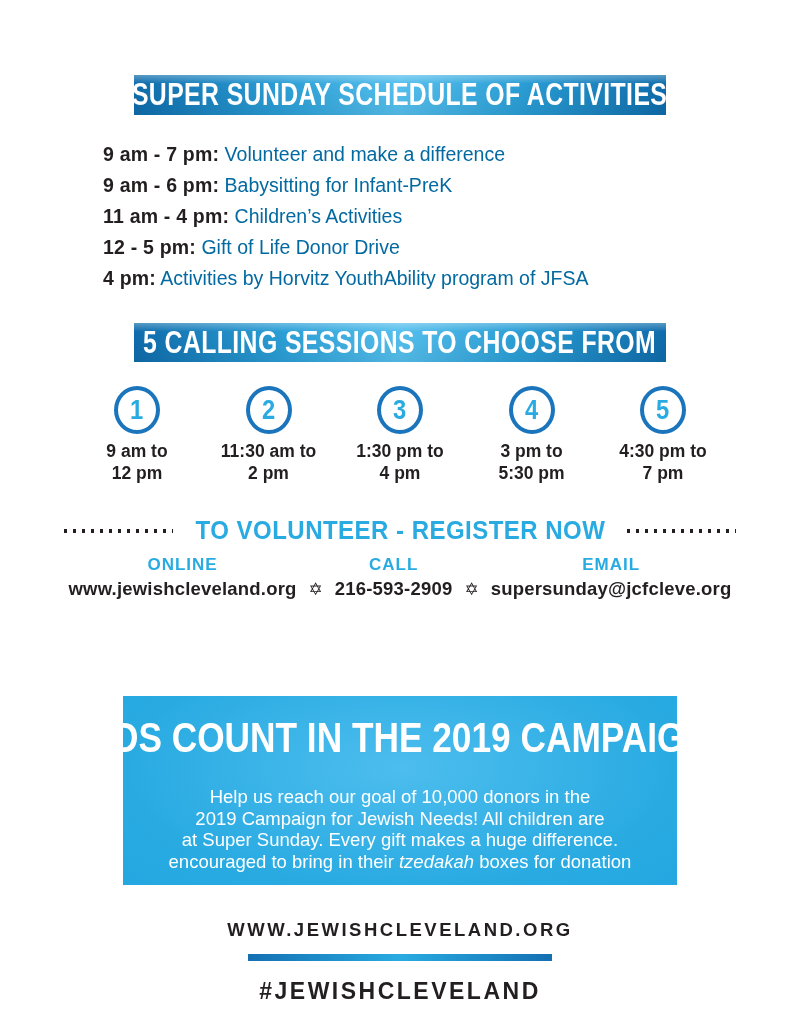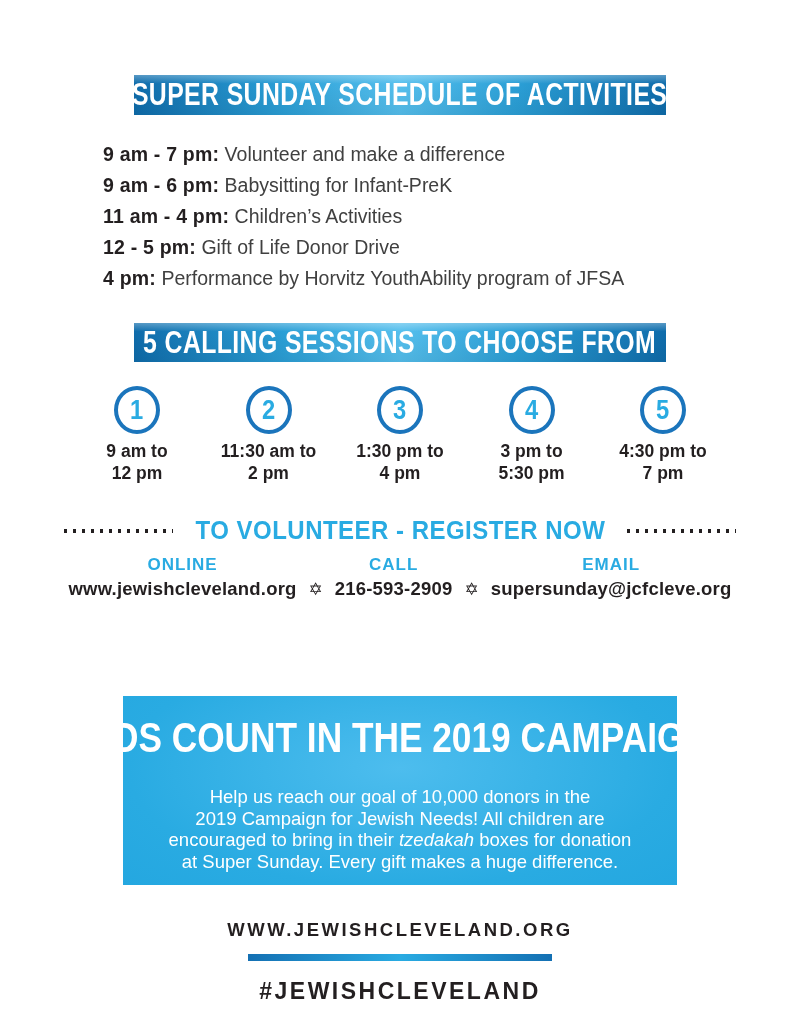--- a/index.html
+++ b/index.html
@@ -44,21 +44,21 @@
   
   .schedule {
     margin: 29px 0 0 103px;
   }
   .schedule-row {
     font-size: 19.5px;
     margin-bottom: 11px;
     line-height: 20px;
   }
   .schedule-time { font-weight: 700; color: #231f20; letter-spacing: 0.2px; }
-  .schedule-desc { color: #404040; }
+  .schedule-desc { color: #0369a1; }
 
   
   .sessions {
     width: 636px;
     margin: 24px auto 0;
     display: flex;
     justify-content: space-between;
   }
   .session {
     display: flex;
@@ -221,21 +221,21 @@
     <div class="schedule-row">
       <span class="schedule-time">11 am - 4 pm:</span>
       <span class="schedule-desc">Children’s Activities</span>
     </div>
     <div class="schedule-row">
       <span class="schedule-time">12 - 5 pm:</span>
       <span class="schedule-desc">Gift of Life Donor Drive</span>
     </div>
     <div class="schedule-row">
       <span class="schedule-time">4 pm:</span>
-      <span class="schedule-desc">Performance by Horvitz YouthAbility program of JFSA</span>
+      <span class="schedule-desc">Activities by Horvitz YouthAbility program of JFSA</span>
     </div>
   </div>
 
   <div class="banner banner2">
     <span class="banner-text">5 CALLING SESSIONS TO CHOOSE FROM</span>
   </div>
 
   <div class="sessions">
     <div class="session">
       <div class="session-circle">
@@ -306,22 +306,22 @@
         <span class="method-value">supersunday@jcfcleve.org</span>
       </div>
     </div>
   </div>
 
   <div class="campaign-box">
     <span class="campaign-title">KIDS COUNT IN THE 2019 CAMPAIGN!</span>
     <div class="campaign-body">
       <div class="campaign-line">Help us reach our goal of 10,000 donors in the</div>
       <div class="campaign-line">2019 Campaign for Jewish Needs! All children are</div>
+      <div class="campaign-line">at Super Sunday. Every gift makes a huge difference.</div>
       <div class="campaign-line"><span>encouraged to bring in their </span><span class="it">tzedakah</span><span> boxes for donation</span></div>
-      <div class="campaign-line">at Super Sunday. Every gift makes a huge difference.</div>
     </div>
   </div>
 
   <div class="footer-site">WWW.JEWISHCLEVELAND.ORG</div>
   <div class="footer-bar"></div>
   <div class="footer-hashtag">#JEWISHCLEVELAND</div>
 
 </div>
 
 </body></html>

